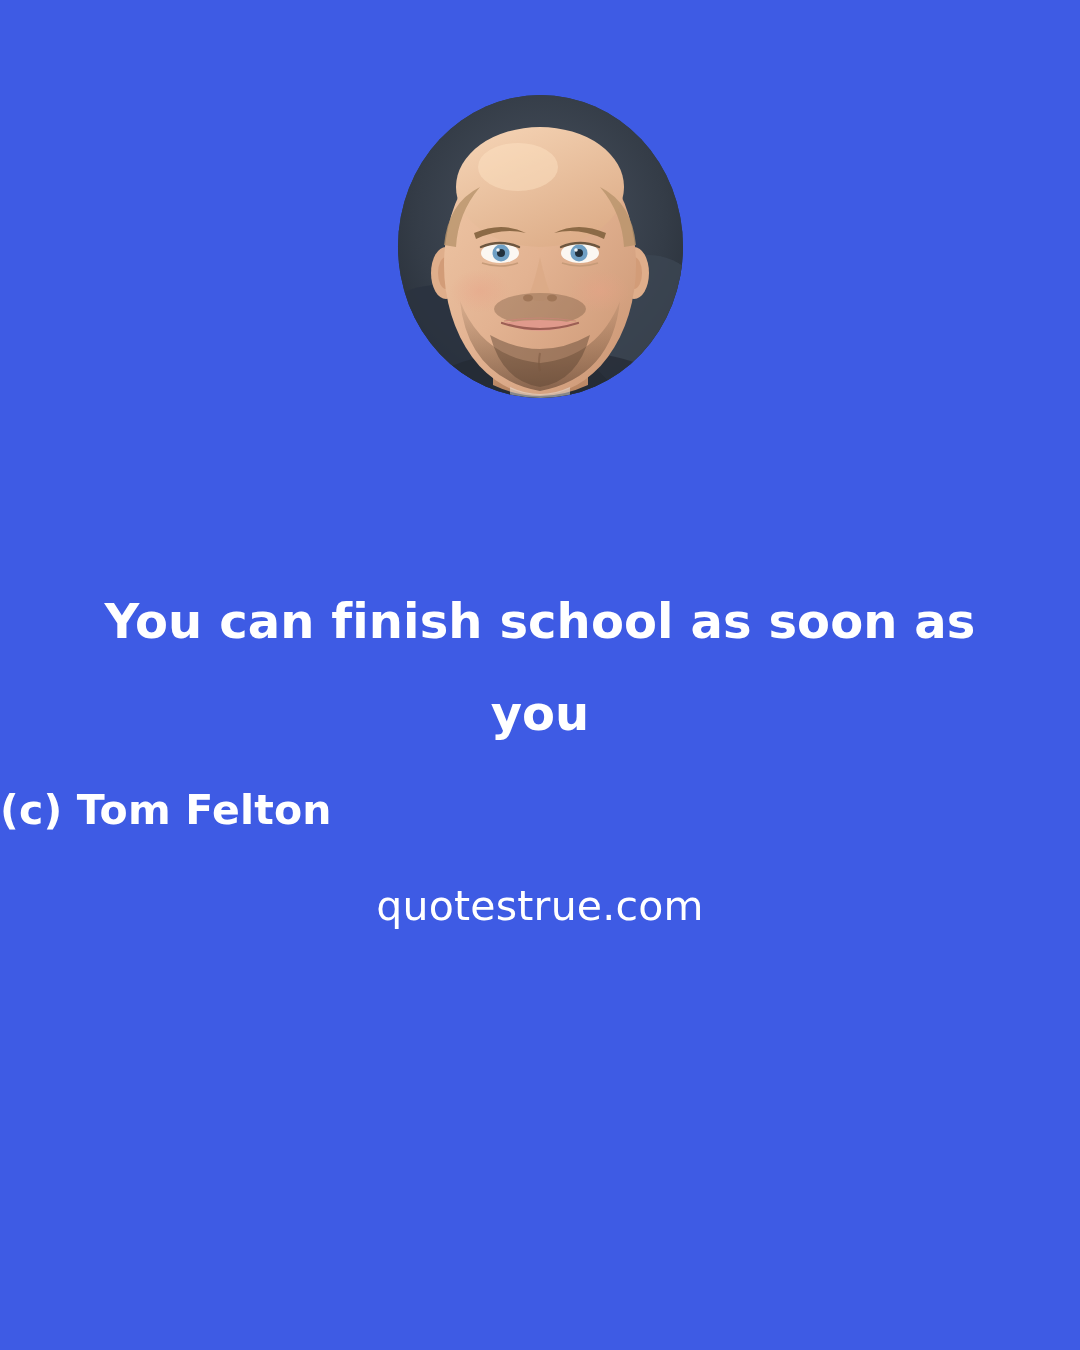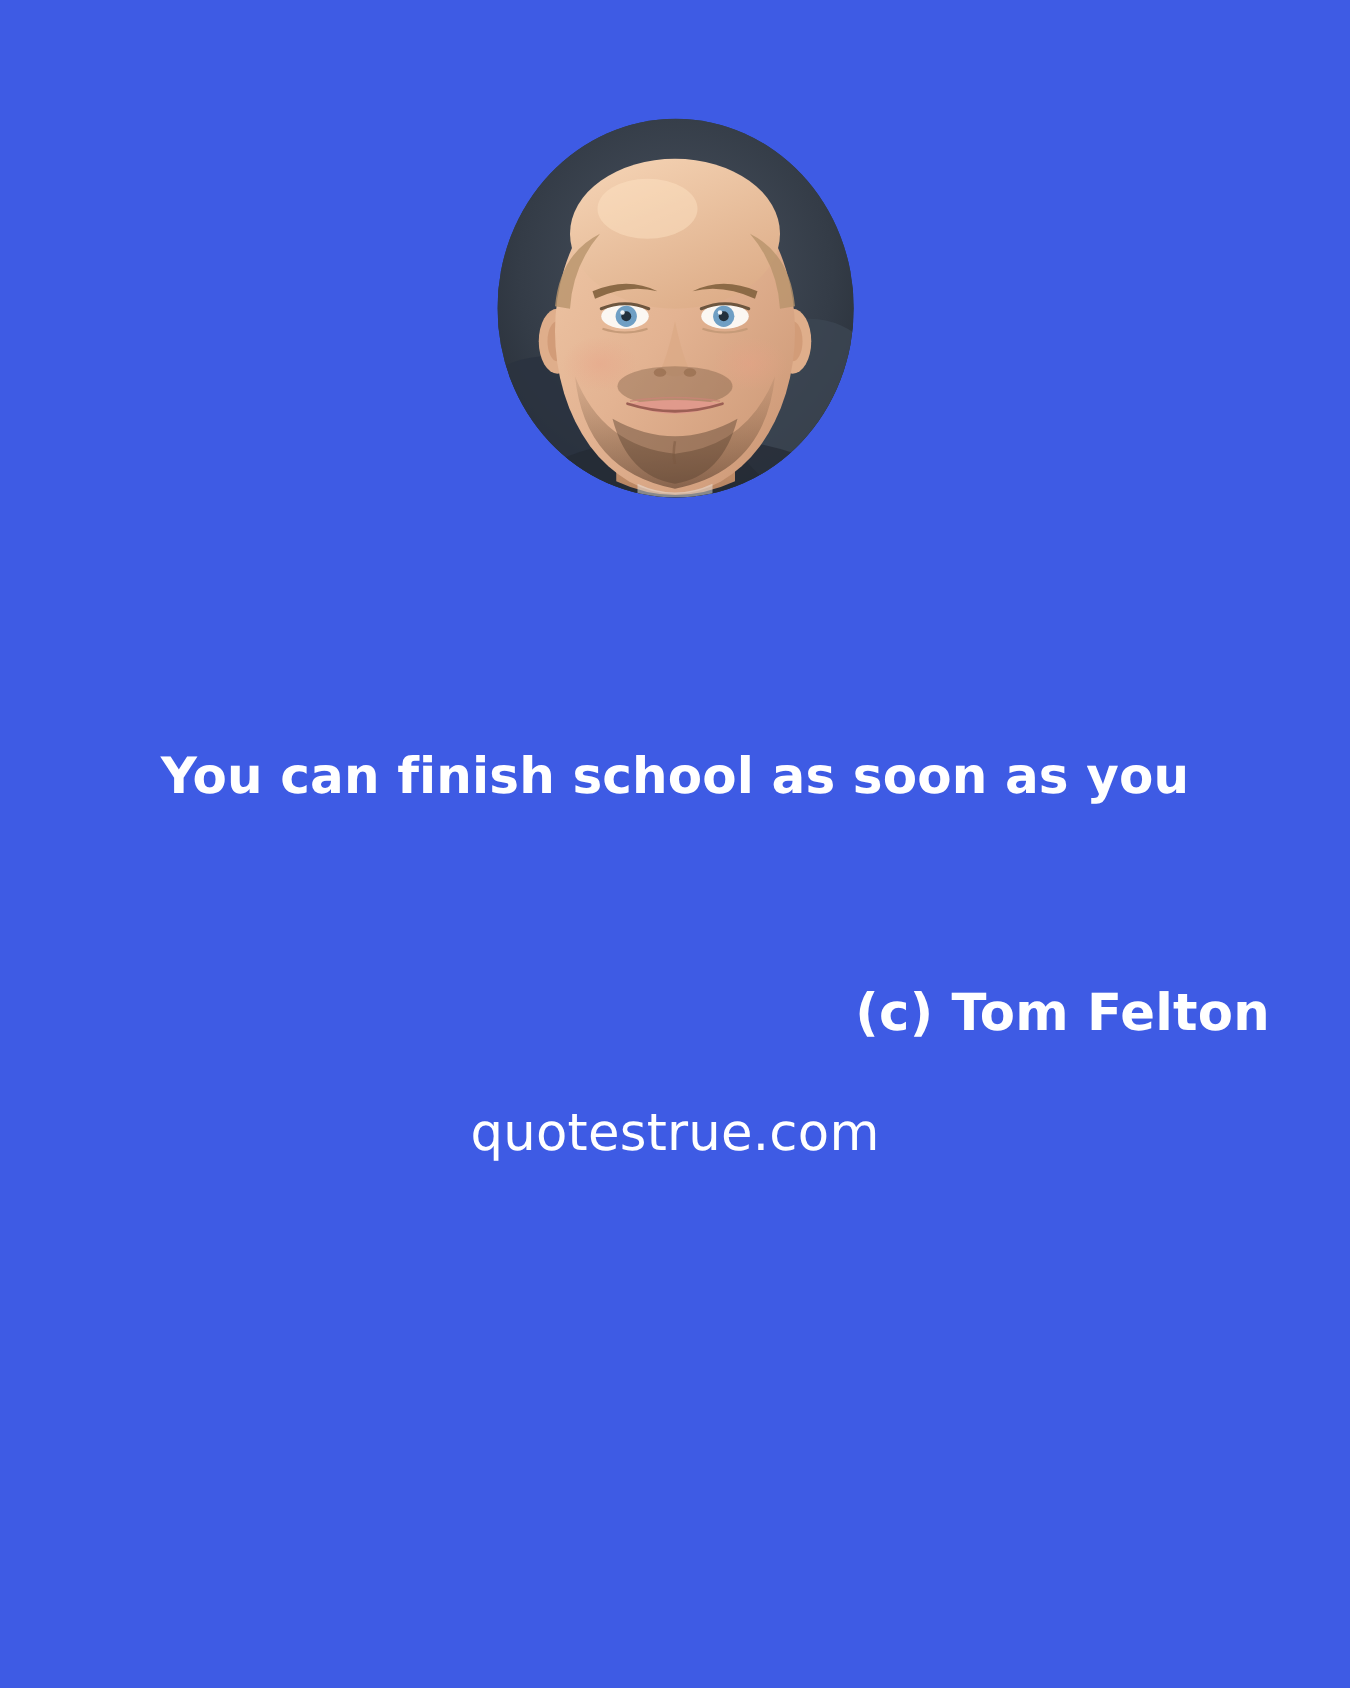--- a/index.html
+++ b/index.html
@@ -53,34 +53,34 @@
     top: 575px;
     width: 1080px;
     text-align: center;
   }
 
   .quote-text {
     margin: 0;
     padding: 0 60px;
     color: #ffffff;
     font-family: "DejaVu Sans", sans-serif;
-    font-size: 40px;
+    font-size: 48px;
     font-weight: 600;
     line-height: 92px;
     letter-spacing: 0.1px;
     box-sizing: border-box;
   }
 
   
   .attribution {
     position: absolute;
     left: 0;
     top: 784px;
     width: 1016px;
-    text-align: right;
+    text-align: left;
   }
 
   .author {
     margin: 0;
     color: #ffffff;
     font-family: "DejaVu Sans", sans-serif;
     font-size: 41px;
     font-weight: 700;
     line-height: 52px;
     letter-spacing: 0.2px;

